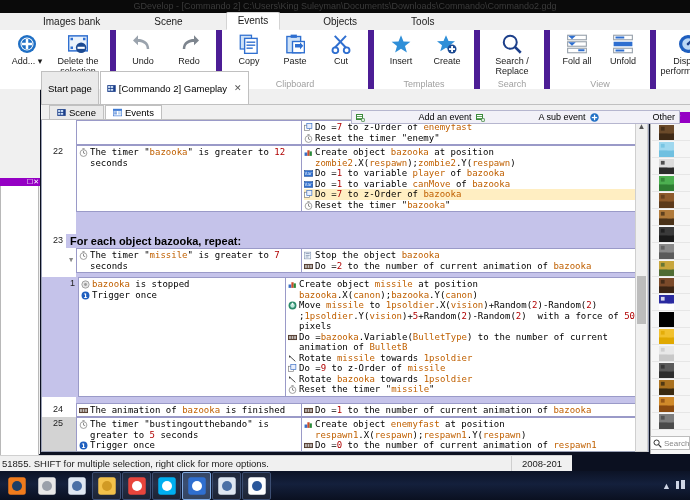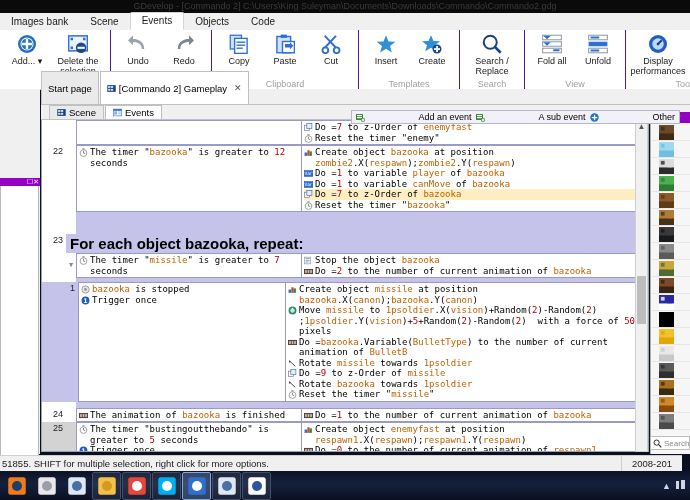--- a/index.html
+++ b/index.html
@@ -21,38 +21,38 @@
 
   
   .menubar{
     position:absolute;left:0;top:13px;width:690px;height:17px;
     background:#f0f0f0;
     border-bottom:1px solid #d4d4d4;
   }
   .menutabs{display:flex;height:17px;align-items:flex-end;padding-left:0px;}
   .menutab{
     font-size:10px;line-height:16px;height:16px;padding:0 11px;
-    color:#1a1a1a;white-space:nowrap;
+    color:#1a1a1a;white-space:nowrap;margin-left:32px;
   }
   .menutab.active{
     background:#fff;border:1px solid #d4d4d4;border-bottom:1px solid #fff;
     height:16px;border-radius:2px 2px 0 0;
   }
 
   
   .ribbon{
     position:absolute;left:0;top:30px;width:690px;height:59px;
     background:#fff;border-bottom:1px solid #c6c6c6;
     display:flex;
   }
   .rgroup{
     position:relative;height:59px;
     display:flex;align-items:flex-start;
     padding:0 4px;
-    border-right:1px solid #4c1d95;
+    border-right:6px solid #4c1d95;
   }
   .rgroup:last-child{border-right:none;}
   .glabel{
     position:absolute;bottom:0px;left:0;width:100%;
     text-align:center;font-size:9px;color:#a0a0a0;
   }
   .rbtn{
     width:46px;height:48px;display:flex;flex-direction:column;
     align-items:center;justify-content:flex-start;
     padding-top:3px;cursor:default;
@@ -141,21 +141,21 @@
   .line{
     display:flex;align-items:flex-start;gap:2px;
     font-size:9px;line-height:10.5px;white-space:pre-wrap;
     font-family:"DejaVu Sans Mono",monospace;
   }
   .line.hl{background:#ffeec2;}
   .line .txt{flex:1 1 auto;min-width:0;word-break:break-word;}
   .lilic{width:9px;height:9px;flex:0 0 9px;margin-top:1px;}
   .greybg{background:#d3d3d3;}
   .titlerow{
-    font-family:"Liberation Sans",sans-serif;font-size:15px;font-weight:bold;
+    font-family:"Liberation Sans",sans-serif;font-size:11px;font-weight:bold;
     background:#c5c3ea;padding:1px 4px;
   }
   .obj{color:#c06000;}
   .num{color:#b00000;}
 
   
   .addbar{
     position:absolute;right:10px;top:110px;
     display:flex;align-items:center;gap:5px;
     background:#f2f1f8;border:1px solid #b6b6cf;
@@ -199,21 +199,21 @@
   .objsearch{
     position:absolute;left:650px;top:436px;width:40px;height:14px;
     display:flex;align-items:center;gap:2px;
     background:#fff;border:1px solid #bdbdbd;box-sizing:border-box;
     font-size:8px;color:#888;font-family:"Liberation Sans",sans-serif;
     overflow:hidden;padding-left:2px;
   }
 
   
   .status{
-    position:absolute;left:0;top:455px;width:682px;height:16px;
+    position:absolute;left:0;top:455px;width:572px;height:16px;
     background:#f0f0f0;border-top:1px solid #d0d0d0;
     font-size:9.5px;line-height:16px;color:#1a1a1a;
     font-family:"Liberation Sans",sans-serif;
     box-sizing:border-box;
   }
   .status .left{position:absolute;left:2px;top:0;white-space:nowrap;}
   .status .right{
     position:absolute;right:0px;top:0;width:60px;height:16px;
     border-left:1px solid #cfcfcf;text-align:center;
   }
@@ -246,21 +246,21 @@
   <div class="titlebar">
     <span>GDevelop - [Commando 2] C:\Users\King Suleyman\Documents\Downloads\Commando\Commando2.gdg</span>
   </div>
 
   <div class="menubar">
     <div class="menutabs" id="menutabs">
         <div class="menutab">Images bank</div>
         <div class="menutab">Scene</div>
         <div class="menutab active">Events</div>
         <div class="menutab">Objects</div>
-        <div class="menutab">Code</div>
+        <div class="menutab">Tools</div>
       </div>
   </div>
 
   <div class="ribbon" id="ribbon">
       <div class="rgroup">
         <div class="rbtn">
           <div class="ic">
             <svg width="20" height="20" viewBox="0 0 16 16">
               <circle cx="8" cy="8" r="7.2" fill="#1f6fc4"></circle>
               <circle cx="8" cy="8" r="5.2" fill="#fff"></circle>

